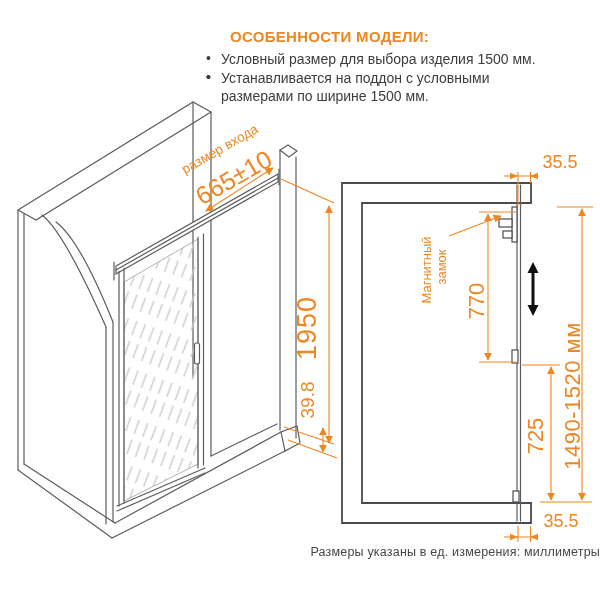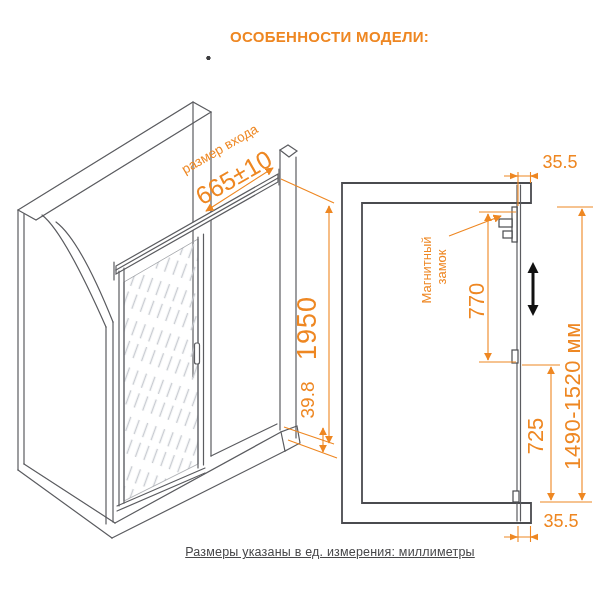--- a/index.html
+++ b/index.html
@@ -9,22 +9,22 @@
   }
   .features{position:absolute;left:204px;top:28px;width:344px;color:#3c3c3e;}
   .features-title{
     display:block;margin-left:26px;margin-bottom:5px;
     color:#ee8722;font-size:15px;font-weight:bold;letter-spacing:.3px;
   }
   .features ul{list-style:none;margin:0;padding:0;font-size:14px;line-height:18.5px;}
   .features li{position:relative;padding-left:17px;}
   .features li .dot{position:absolute;left:2px;top:-1px;font-size:14px;}
   .footnote{
-    position:absolute;left:60px;right:0;top:545px;text-align:center;
-    font-size:12.5px;color:#474749;letter-spacing:.2px;text-decoration:underline;
+    position:absolute;left:60px;right:0;top:545px;text-align:right;
+    font-size:12.5px;color:#474749;letter-spacing:.2px;
   }
   svg text{font-family:"Liberation Sans",sans-serif;}
   .o-txt{fill:#ee8722;}
   .g{stroke:#5b5c60;stroke-width:1.2;fill:none;stroke-linecap:round;}
   .gf{stroke:#5b5c60;stroke-width:1.2;fill:#ffffff;}
   .g2{stroke:#4a4b4f;stroke-width:1.8;fill:#ffffff;}
   .g2n{stroke:#4a4b4f;stroke-width:1.2;fill:#ffffff;}
   .o{stroke:#ee8722;stroke-width:1.1;fill:none;}
   .of{fill:#ee8722;stroke:none;}
   .blk{fill:#111111;stroke:none;}
@@ -32,26 +32,28 @@
 </head>
 <body>
 
 <div class="canvas">
 
   <div class="features">
     <span class="features-title">ОСОБЕННОСТИ МОДЕЛИ:</span>
     <ul>
       <li>
         <span class="dot">•</span>
+        <span>Условный размер для выбора изделия 1500 мм.</span>
       </li>
       <li>
         <span class="dot">•</span>
       </li>
       <li>
         <span class="dot">•</span>
+        <span>Устанавливается на поддон с условными размерами по ширине 1500 мм.</span>
       </li>
     </ul>
   </div>
 
   <svg width="600" height="600" viewBox="0 0 600 600" style="position:absolute;left:0;top:0;">
     <defs>
       <marker id="ma" viewBox="0 0 10 10" refX="9" refY="5" markerWidth="7.5" markerHeight="7.5" orient="auto-start-reverse">
         <path d="M0,0 L10,5 L0,10 Z" fill="#ee8722"></path>
       </marker>
       <pattern id="hatch" patternUnits="userSpaceOnUse" width="9" height="46" patternTransform="rotate(20)">

